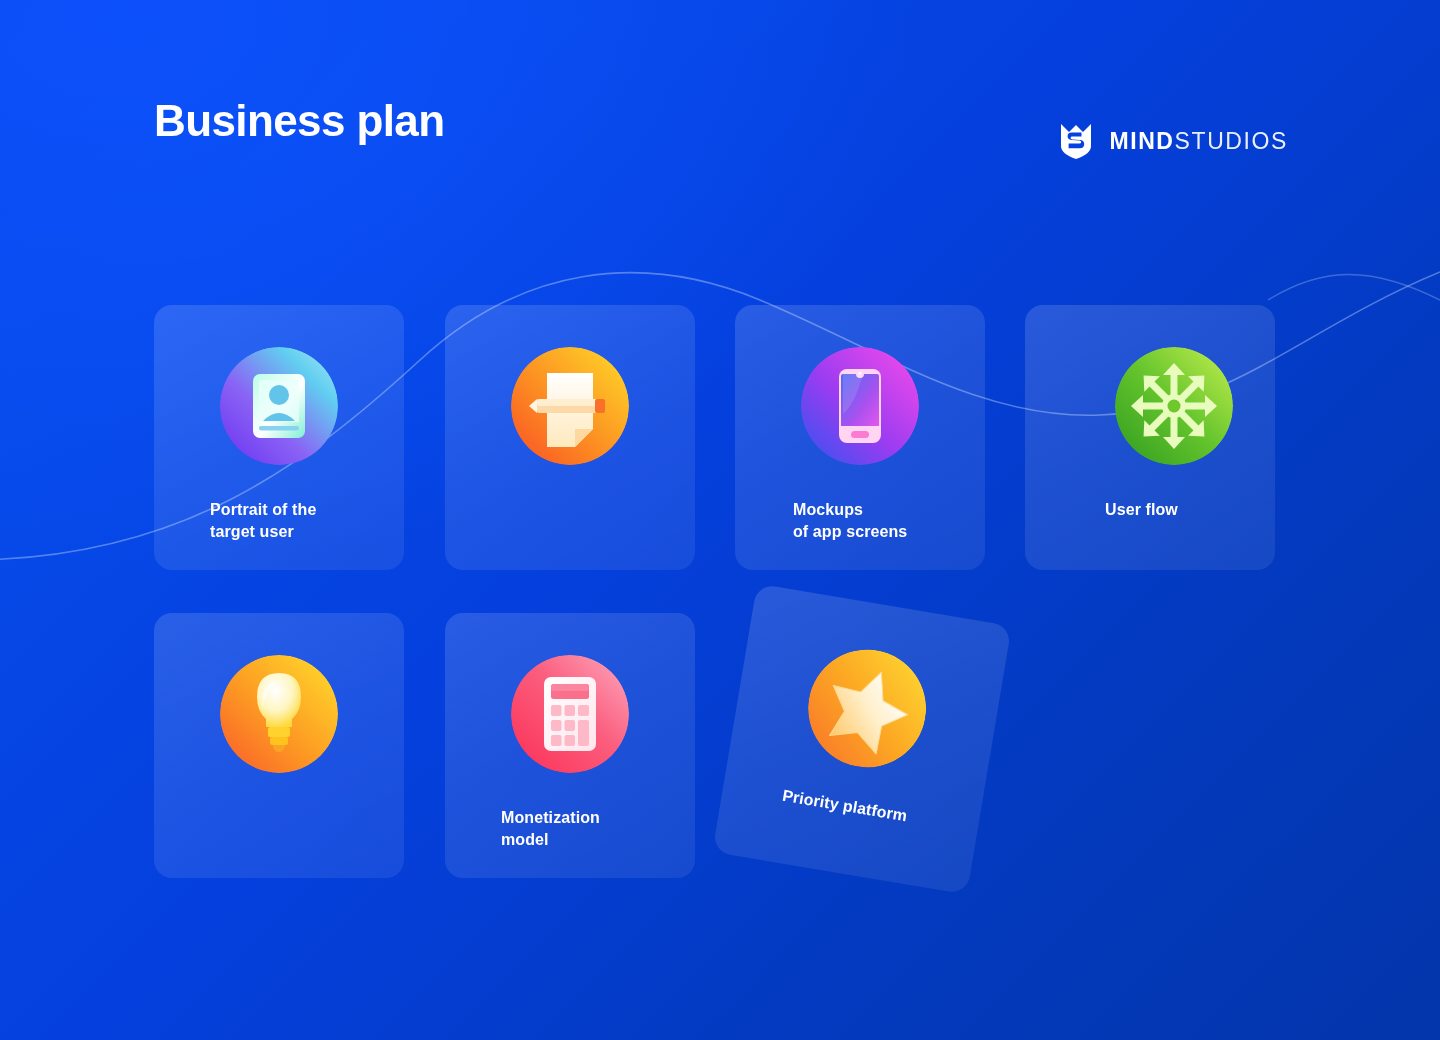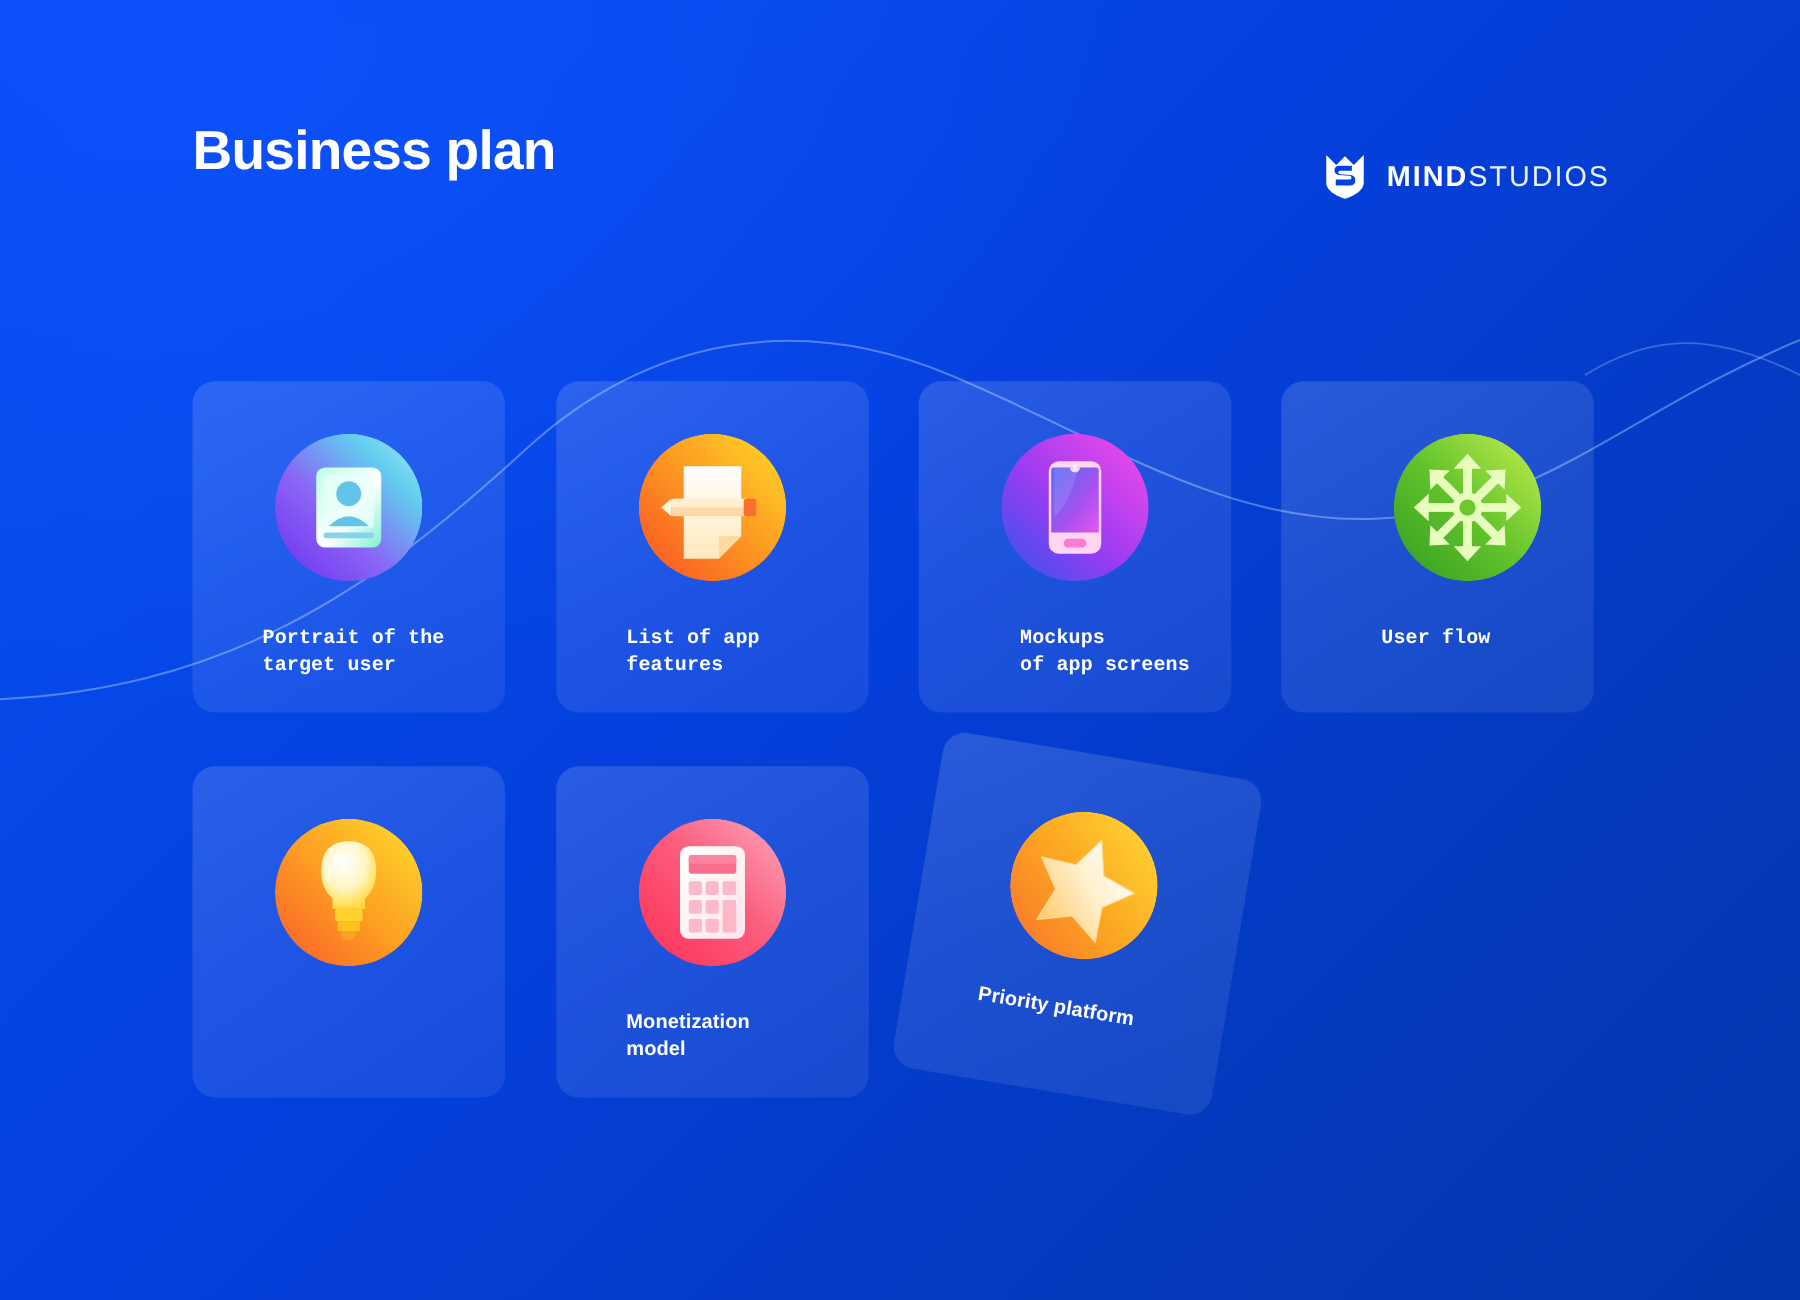--- a/index.html
+++ b/index.html
@@ -23,21 +23,21 @@
   .cards { position:absolute; left:0; top:0; width:1440px; height:1040px; }
 
   .card {
     position:absolute;
     width:250px; height:265px;
     border-radius:18px;
     background:linear-gradient(150deg, rgba(255,255,255,0.145) 0%, rgba(255,255,255,0.10) 48%, rgba(255,255,255,0.075) 100%);
     display:flex; flex-direction:column; align-items:center;
     padding-top:42px;
   }
-  .card.r1 { top:305px;font-family:Liberation Mono, monospace; }
+  .card.r1 { top:305px; }
   .card.r2 { top:613px; }
   .c1 { left:154px; }
   .c2 { left:445px; }
   .c3 { left:735px; }
   .c4 { left:1025px;padding-left:48px; }
 
   .card.tilt {
     left:733px; top:603px;
     transform:rotate(9.5deg);
     width:258px; height:272px;
@@ -56,21 +56,21 @@
     width:250px;
     padding:0 0 0 56px;
     font-size:16px;
     font-weight:bold;
     line-height:22px;
     color:#ffffff;
     letter-spacing:0.1px;
     white-space:pre-line;
     text-align:left;
   }
-  .card.c3.r1 .card-label { padding-left:81px; }
+  .card.c3.r1 .card-label { padding-left:58px; }
   .card.tilt .card-label { padding-left:56px; margin-top:30px; }
 
   
   #title {
     position:absolute; left:154px; top:96px;
     font-size:44px; font-weight:bold; color:#ffffff;
     letter-spacing:-0.6px;
   }
   #logo {
     position:absolute; right:152px; top:122px;
@@ -149,22 +149,20 @@
           <path d="M36 26 h46 v56 l-18 18 h-28 z" fill="url(#g2p)"></path>
           <path d="M64 100 v-18 h18 z" fill="#fdd9a0"></path>
           <g>
             <rect x="26" y="52" width="62" height="14" rx="2" fill="#fcd9a6"></rect>
             <rect x="26" y="52" width="62" height="7" rx="2" fill="#ffeed0"></rect>
             <path d="M26 52 l-8 7 l8 7 z" fill="#fff6e2"></path>
             <rect x="84" y="52" width="10" height="14" rx="2" fill="#f9702a"></rect>
           </g>
         </svg>
       </div>
-      <div class="card-label">List of app
-features</div>
     </div>
 
     <div class="card r1 c3">
       <div class="icon-wrap">
         <svg viewBox="0 0 118 118">
           <defs>
             <linearGradient id="g3" x1="0%" y1="100%" x2="100%" y2="0%">
               <stop offset="0%" stop-color="#2f55ef"></stop>
                 <stop offset="45%" stop-color="#9a3cf1"></stop>
               <stop offset="100%" stop-color="#f94bea"></stop>

